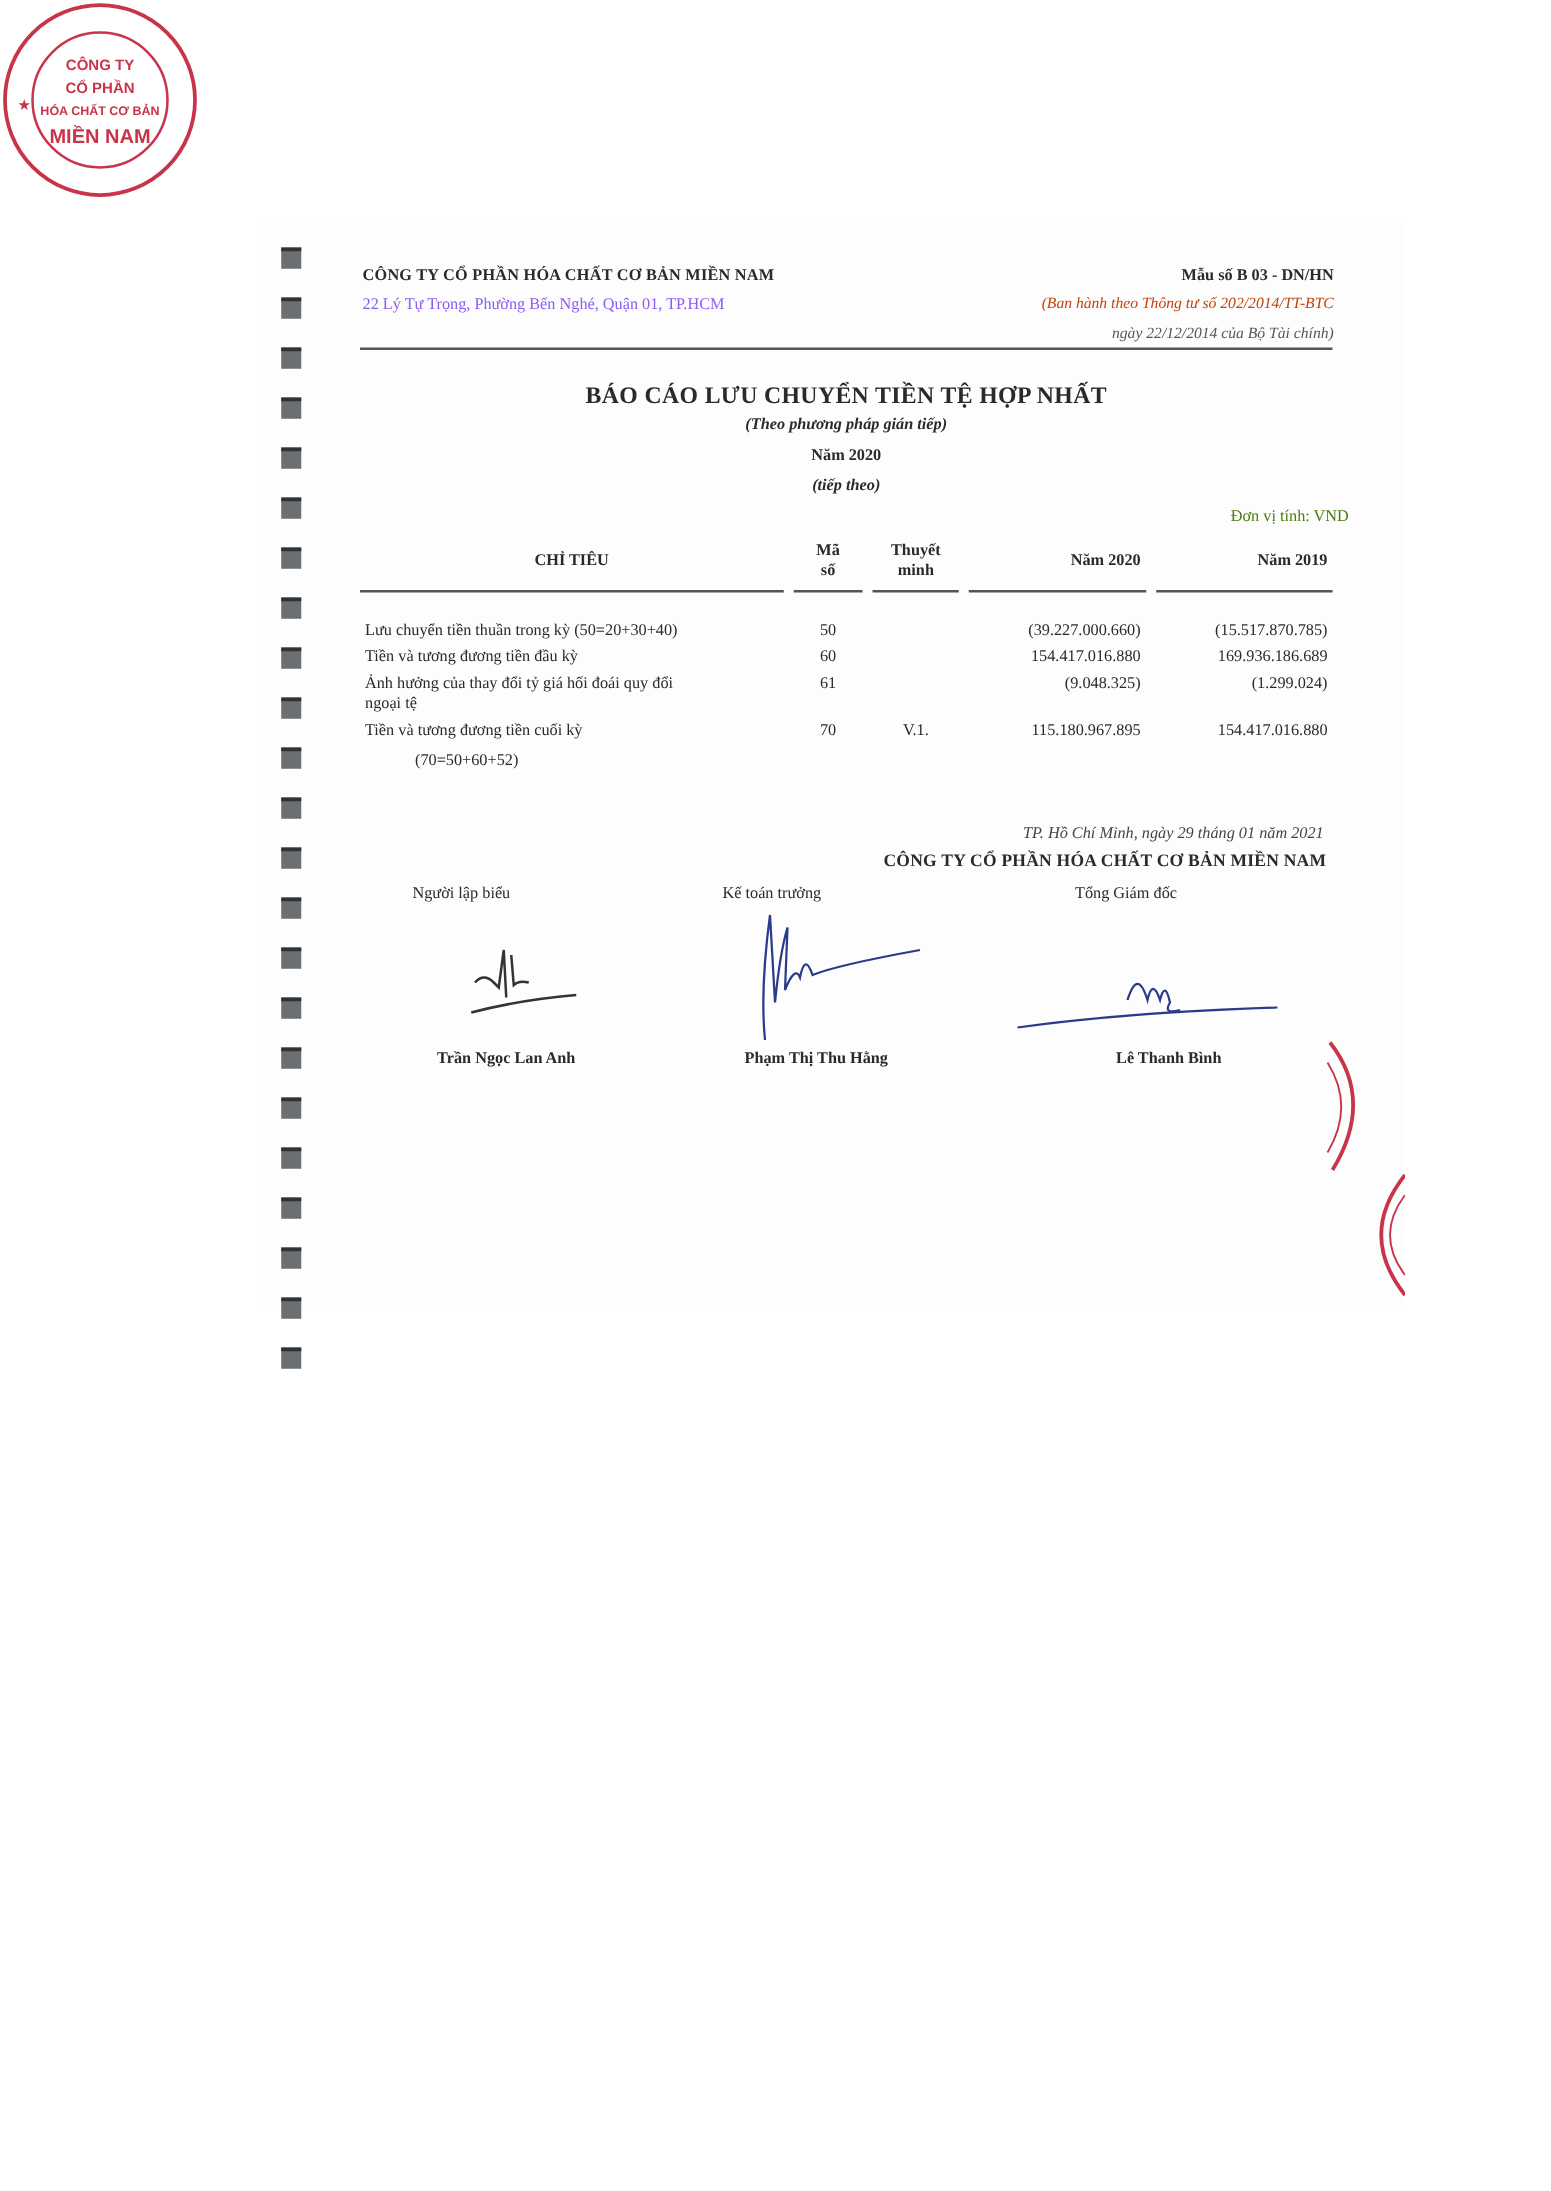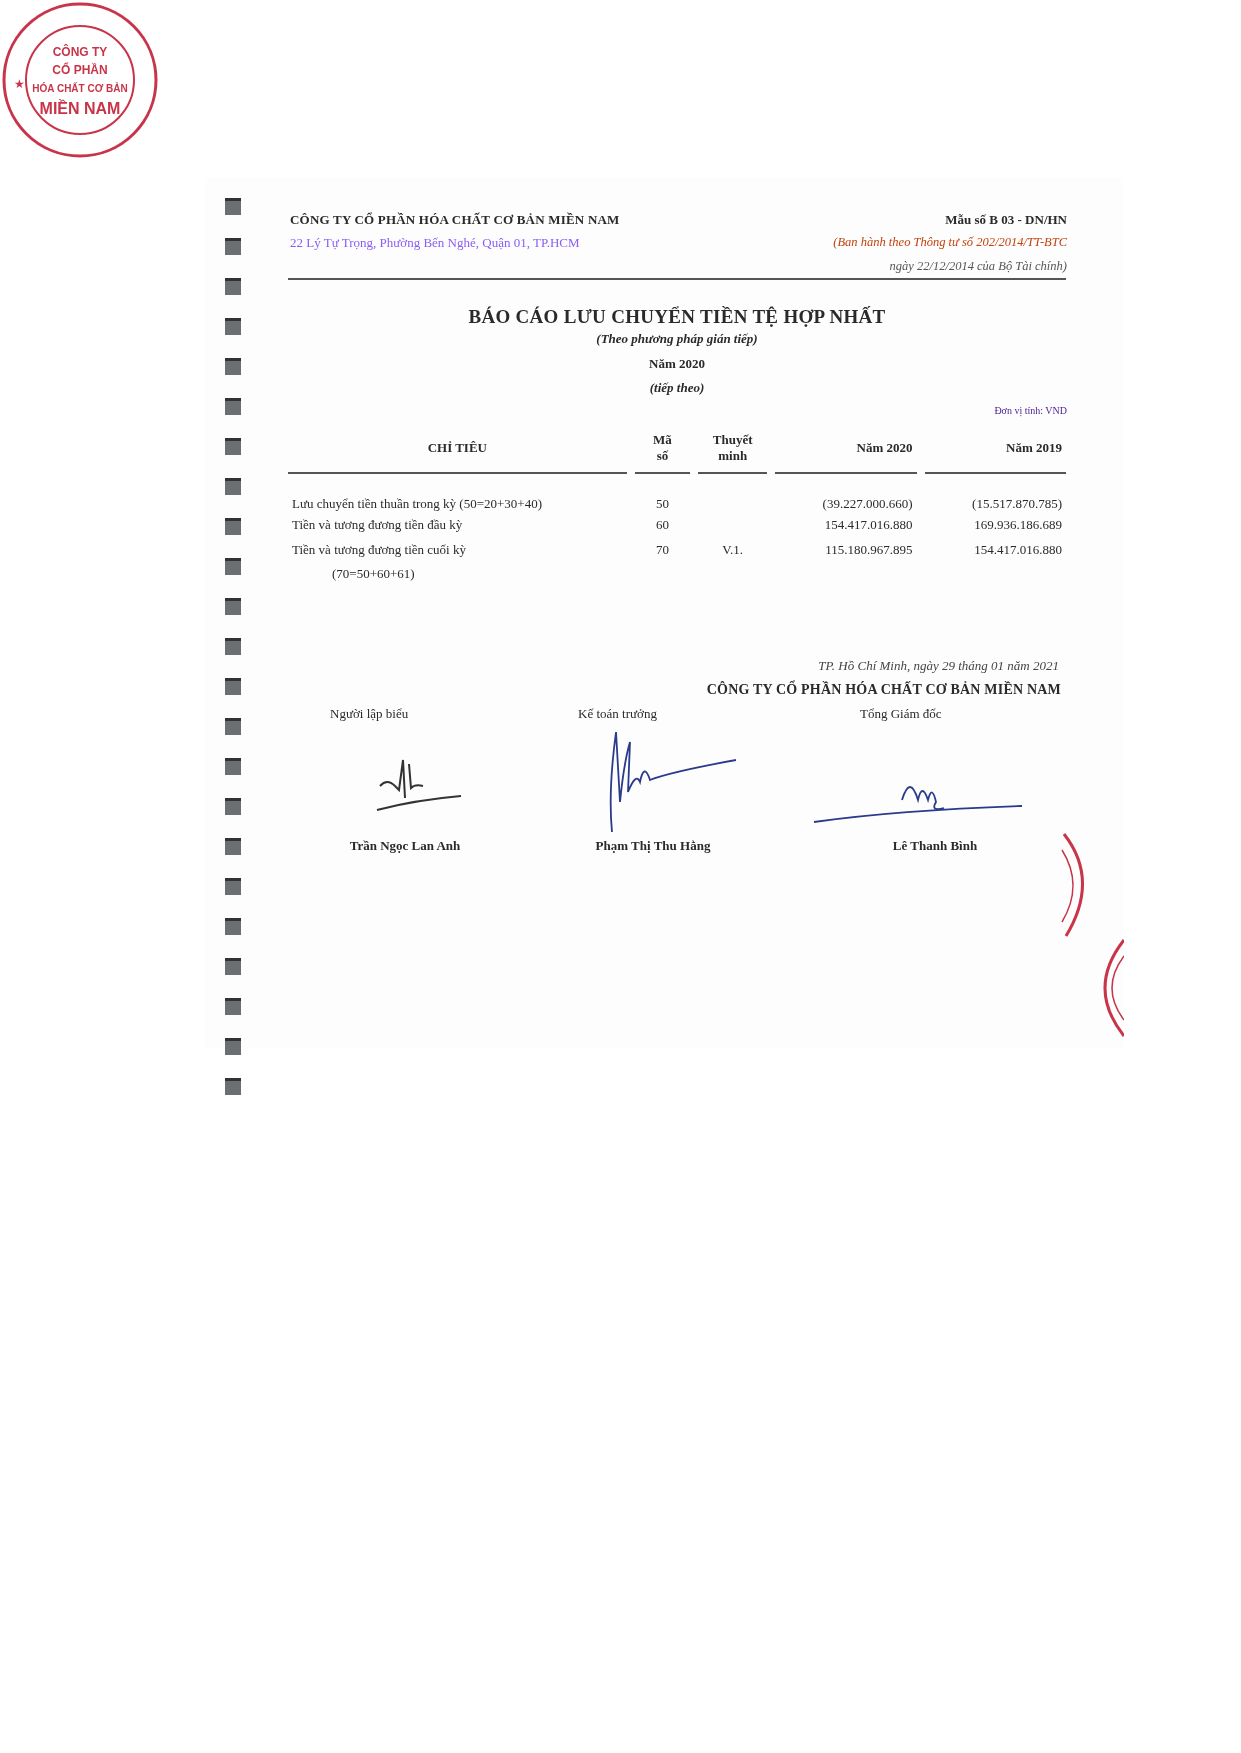--- a/index.html
+++ b/index.html
@@ -14,21 +14,21 @@
     .address { left: 290px; top: 235px; font-size: 13px; color: #8b5cf6; }
     .form-code { right: 174px; top: 212px; font-size: 13px; font-weight: bold; text-align: right; }
     .form-issue1 { right: 174px; top: 235px; font-size: 12.5px; font-style: italic; color: #c2410c; text-align: right; }
     .form-issue2 { right: 174px; top: 259px; font-size: 12.5px; font-style: italic; color: #555; text-align: left; }
     .rule-top { left: 288px; top: 278px; width: 778px; height: 2px; background: #555; }
     .center { left: 288px; width: 778px; text-align: center; }
     .title { top: 306px; font-size: 19px; font-weight: bold; letter-spacing: 0.3px; }
     .subtitle { top: 331px; font-size: 13px; font-style: italic; font-weight: bold; }
     .year { top: 356px; font-size: 13px; font-weight: bold; }
     .cont { top: 380px; font-size: 13px; font-style: italic; font-weight: bold; }
-    .unit { right: 174px; top: 405px; font-size: 10px; color: #4c1d95; }
+    .unit { right: 162px; top: 405px; font-size: 13px; color: #4d7c0f; }
     table.cf { position: absolute; left: 288px; top: 428px; width: 778px; border-collapse: separate; border-spacing: 0; font-size: 13px; }
     table.cf th { font-weight: bold; vertical-align: middle; padding: 4px 4px 8px 4px; border-bottom: 2px solid #555; font-size: 13px; }
     table.cf td { padding: 1px 4px; vertical-align: top; height: 19px; }
     .col-item { width: 362px; }
     .col-code { width: 52px; text-align: center; }
     .col-note { width: 64px; text-align: center; }
     .col-y1 { width: 140px; text-align: right; }
     .col-y2 { width: 140px; text-align: right; }
     th.gap { border-bottom: none !important; width: 6px; padding: 0 !important; }
     td.item { padding-left: 40px; }
@@ -126,33 +126,44 @@
       <td class="item">Tiền và tương đương tiền đầu kỳ</td>
         <td></td>
       <td class="col-code">60</td>
         <td></td>
       <td class="col-note"></td>
         <td></td>
       <td class="col-y1">154.417.016.880</td>
         <td></td>
       <td class="col-y2">169.936.186.689</td>
     </tr>
+    <tr>
+      <td class="item" style="padding-right:60px">Ảnh hưởng của thay đổi tỷ giá hối đoái quy đổi ngoại tệ</td>
+        <td></td>
+      <td class="col-code">61</td>
+        <td></td>
+      <td class="col-note"></td>
+        <td></td>
+      <td class="col-y1">(9.048.325)</td>
+        <td></td>
+      <td class="col-y2">(1.299.024)</td>
+    </tr>
     <tr class="bold">
       <td class="item" style="padding-top:5px">Tiền và tương đương tiền cuối kỳ</td>
         <td></td>
       <td class="col-code" style="padding-top:5px">70</td>
         <td></td>
       <td class="col-note" style="padding-top:5px">V.1.</td>
         <td></td>
       <td class="col-y1" style="padding-top:5px">115.180.967.895</td>
         <td></td>
       <td class="col-y2" style="padding-top:5px">154.417.016.880</td>
     </tr>
     <tr class="bold">
-      <td class="sub-formula" style="padding-top:4px">(70=50+60+61)</td>
+      <td class="sub-formula" style="padding-top:4px">(70=50+60+52)</td>
       <td colspan="8"></td>
     </tr>
   </tbody>
 </table>
 
 <div class="abs place-date">TP. Hồ Chí Minh, ngày 29 tháng 01 năm 2021</div>
 <div class="abs company-sign">CÔNG TY CỔ PHẦN HÓA CHẤT CƠ BẢN MIỀN NAM</div>
 
 <div class="abs sig-title" style="left:330px;width:150px;">Người lập biểu</div>
 <div class="abs sig-title" style="left:578px;width:150px;">Kế toán trưởng</div>

